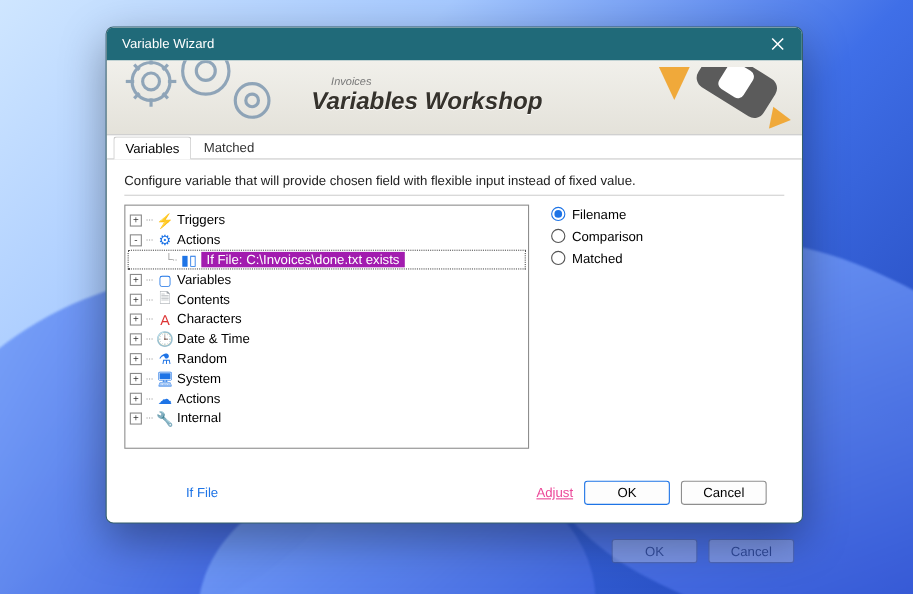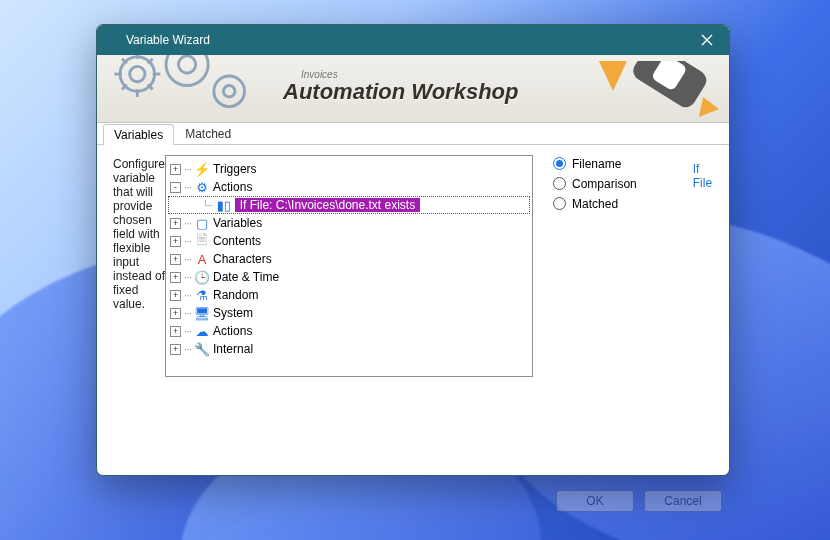--- a/index.html
+++ b/index.html
@@ -7,37 +7,37 @@
   .desktop { position:relative; width:830px; height:540px; background:linear-gradient(135deg,#cfe6ff 0%,#a6c9ff 30%,#3f6fe8 60%,#1d3fb0 100%); }
   .petal { position:absolute; border-radius:60% 40% 55% 45%/55% 45% 60% 40%; background:linear-gradient(135deg,#7ea9ff,#2c4fd4); filter:blur(1px); opacity:.9; }
   .p1{left:-80px;top:260px;width:420px;height:300px;transform:rotate(-15deg);}
   .p2{right:-90px;top:220px;width:440px;height:340px;transform:rotate(25deg);}
   .p3{left:180px;top:420px;width:360px;height:280px;transform:rotate(5deg);}
 
   .ghost-btns { position:absolute; right:108px; top:490px; display:flex; gap:10px; opacity:.3; }
   .ghost-btns > span { display:inline-block; width:78px; height:22px; border:1px solid #666; background:#eee; border-radius:3px; text-align:center; line-height:20px; font-size:12px; }
 
   .window { position:absolute; left:96px; top:24px; width:634px; height:452px; background:#fff; border:1px solid #355f6a; border-radius:7px; box-shadow:0 14px 40px rgba(0,0,0,.35); overflow:hidden; display:flex; flex-direction:column; }
-  .titlebar { height:30px; background:#206a79; color:#fff; display:flex; align-items:center; justify-content:space-between; padding:0 0 0 29px; font-size:12px; }
+  .titlebar { height:30px; background:#206a79; color:#fff; display:flex; align-items:center; justify-content:space-between; padding:0 0 0 14px; font-size:12px; }
   .titlebar .title { }
   .closebtn { width:44px; height:30px; display:flex; align-items:center; justify-content:center; cursor:pointer; }
   .closebtn svg { width:12px; height:12px; }
 
   .banner { height:68px; position:relative; background:linear-gradient(#f1f0eb,#e4e2da); overflow:hidden; border-bottom:1px solid #c6c6c6; }
   .banner .gears { position:absolute; left:4px; top:-2px; width:176px; height:100%; opacity:.9; }
   .banner .wand { position:absolute; right:10px; top:6px; width:120px; height:56px; }
   .banner .brand { position:absolute; left:186px; top:24px; font-size:22px; font-weight:700; font-style:italic; color:#35322c; text-shadow:0 1px 0 #fff; }
   .banner .sub { position:absolute; left:204px; top:14px; font-size:10px; font-style:italic; color:#777; }
 
   .tabbar { height:22px; display:flex; align-items:flex-end; padding-left:6px; background:#fff; border-bottom:1px solid #c9c9c9; }
   .tab { padding:3px 10px 3px; font-size:12px; border:1px solid transparent; border-bottom:none; cursor:pointer; }
   .tab.active { background:#fff; border-color:#c9c9c9; border-top-left-radius:3px; border-top-right-radius:3px; position:relative; top:1px; }
   .tab:not(.active) { color:#333; }
 
-  .body { flex:1; padding:10px 16px 0; display:flex; flex-direction:row; }
+  .body { flex:1; padding:10px 16px 0; display:flex; flex-direction:column; }
   .instr { font-size:12px; color:#222; margin:2px 0 6px; }
   .hr { height:1px; background:#d0d0d0; margin-bottom:8px; }
 
   .content { flex:1; display:flex; gap:20px; }
   .tree-wrap { width:368px; height:222px; border:1px solid #8e8e8e; background:#fff; overflow:auto; padding:4px 2px; }
   .tree ul { list-style:none; margin:0; padding:0; }
   .tree li { }
   .node { display:flex; align-items:center; height:18px; gap:3px; padding-left:2px; white-space:nowrap; cursor:pointer; }
   .node.child { padding-left:24px; }
   .expander { width:11px; height:11px; border:1px solid #8a8a8a; display:flex; align-items:center; justify-content:center; font-size:9px; line-height:1; color:#333; background:#fff; }
@@ -109,21 +109,21 @@
             <circle cx="130" cy="40" r="6"></circle>
         </g>
       </svg>
       <svg class="wand" viewBox="0 0 120 56">
         <polygon points="0,0 28,0 14,30" fill="#f0a93a"></polygon>
         <polygon points="104,36 120,48 100,56" fill="#f0a93a"></polygon>
         <rect x="36" y="-6" width="70" height="40" rx="10" fill="#5b5b5b" transform="rotate(32 70 14)"></rect>
         <rect x="56" y="-2" width="26" height="28" rx="6" fill="#fff" transform="rotate(32 70 14)"></rect>
       </svg>
       <div class="sub">Invoices</div>
-      <div class="brand">Automation Workshop</div>
+      <div class="brand">Variables Workshop</div>
     </div>
 
     <div class="tabbar">
       <div class="tab active"><span>Variables</span></div>
       <div class="tab"><span>Matched</span></div>
     </div>
 
     <div class="body">
       <div class="instr">Configure variable that will provide chosen field with flexible input instead of fixed value.</div>
       <div class="hr"></div>

